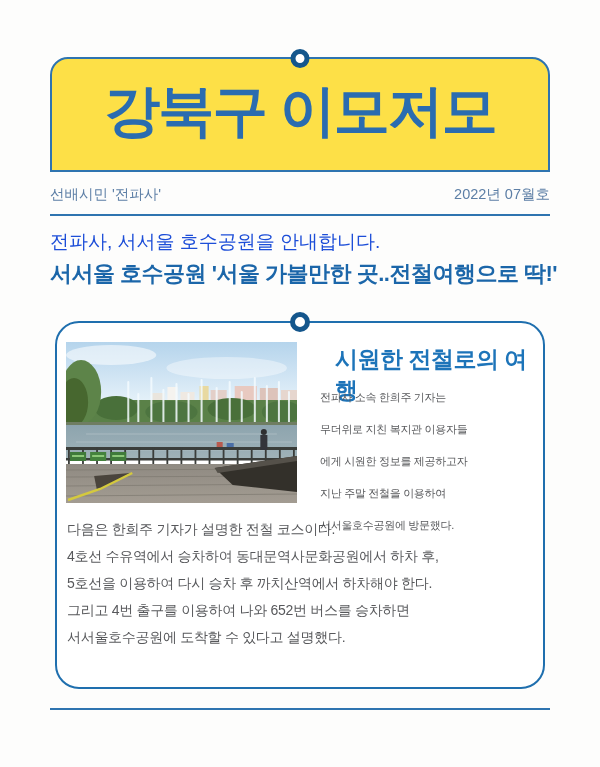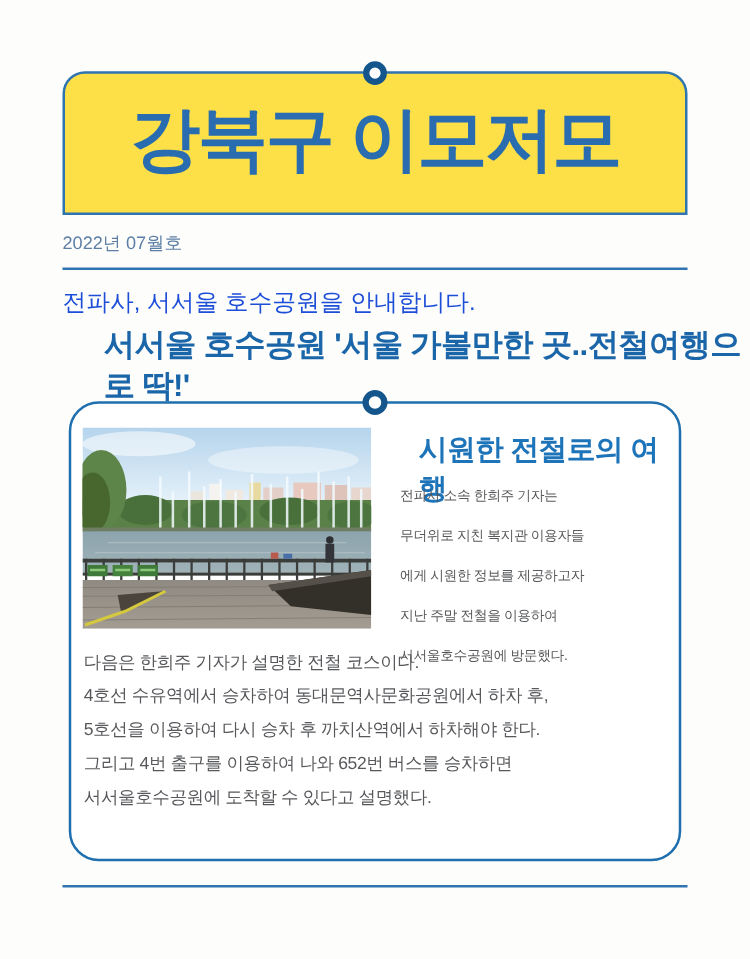--- a/index.html
+++ b/index.html
@@ -39,21 +39,21 @@
     display:flex;justify-content:space-between;
     font-size:14.5px;color:#5d7fa6;
   }
 
   .divider{height:2px;background:#2e74b0;}
   #divider-top{left:50px;top:214px;width:500px;}
   #divider-bottom{left:50px;top:708px;width:500px;}
 
   
   #intro-line1{left:50px;top:229px;font-size:19px;color:#1d4ed8;}
-  #intro-line2{left:50px;top:259px;font-size:25px;font-weight:800;color:#1b66a9;letter-spacing:-0.5px;margin-left:33px;}
+  #intro-line2{left:50px;top:259px;font-size:22px;font-weight:800;color:#1b66a9;letter-spacing:-0.5px;}
 
   
   #card{
     left:55px;top:321px;width:490px;height:368px;
     box-sizing:border-box;
     border:2px solid #1f6fae;border-radius:24px;
     background:#fff;
   }
   #card .ring-pin{top:-11px;width:10px;height:10px;}
 
@@ -73,20 +73,21 @@
 </style>
 </head>
 <body>
 
 <div class="abs" id="header-box">
   <span class="ring-pin"></span>
   <div id="main-title">강북구 이모저모</div>
 </div>
 
 <div class="abs" id="meta-row">
+  <span>선배시민 '전파사'</span>
   <span>2022년 07월호</span>
 </div>
 
 <div class="abs divider" id="divider-top"></div>
 
 <div class="abs" id="intro-line1">전파사, 서서울 호수공원을 안내합니다.</div>
 <div class="abs" id="intro-line2">서서울 호수공원 '서울 가볼만한 곳..전철여행으로 딱!'</div>
 
 <div class="abs" id="card">
   <span class="ring-pin"></span>

